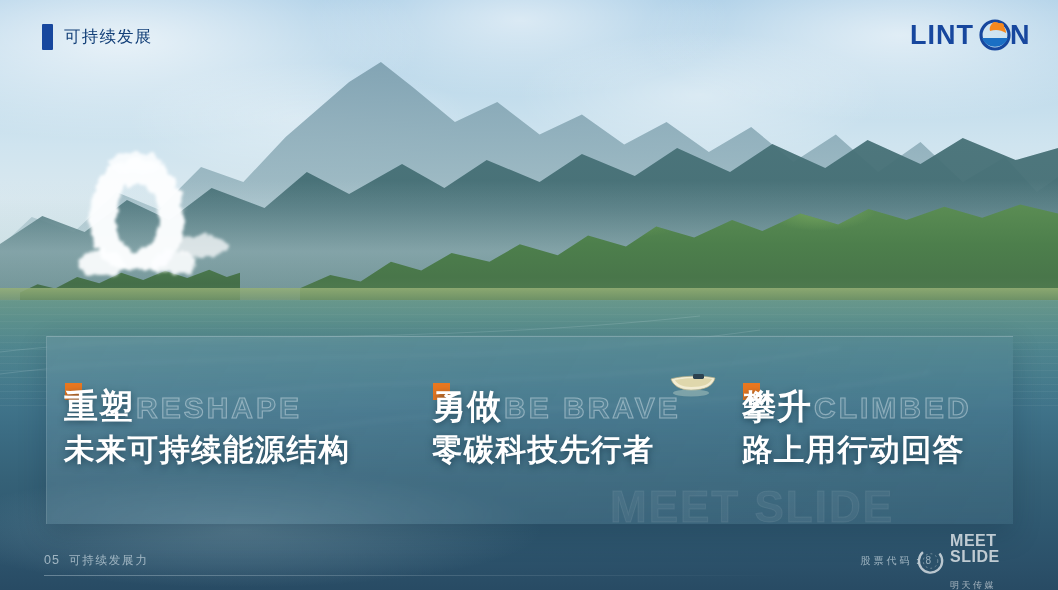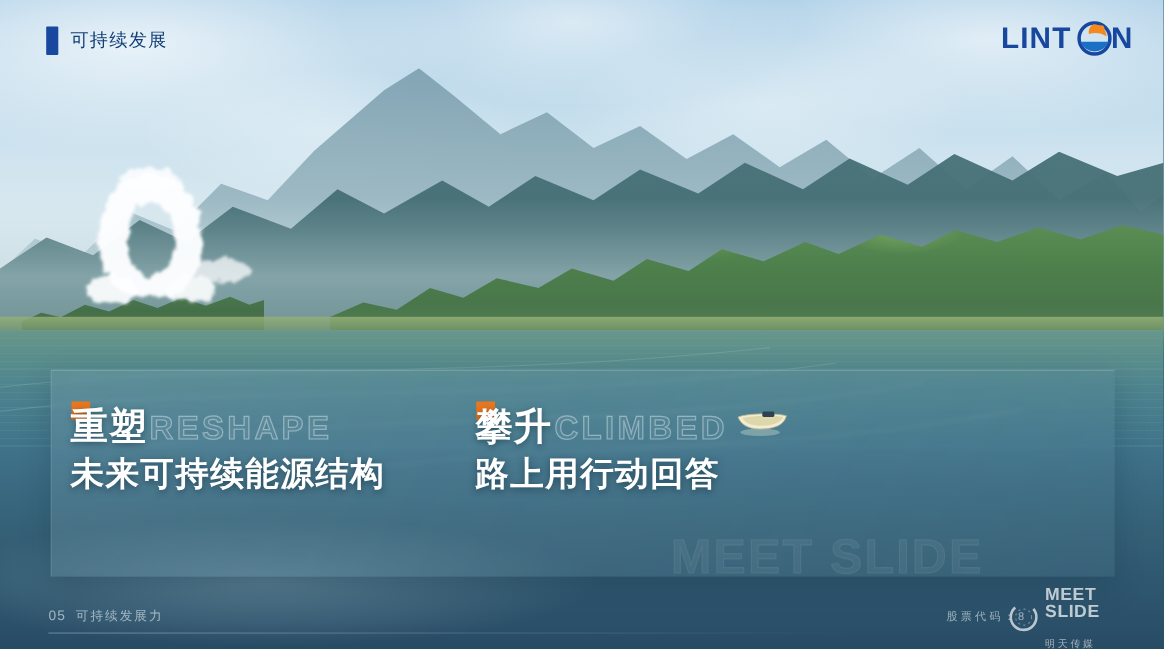--- a/index.html
+++ b/index.html
@@ -143,21 +143,21 @@
     position:absolute; left:46px; top:336px; width:967px; height:188px;
     background:linear-gradient(120deg, rgba(122,160,176,.30) 0%, rgba(104,146,164,.26) 45%, rgba(92,138,156,.20) 100%);
     border-top:1px solid rgba(255,255,255,.22);
     border-left:1px solid rgba(255,255,255,.16);
     box-shadow:0 10px 26px rgba(12,38,54,.22);
     backdrop-filter:blur(2px);
   }
 
   
   .pillars {
-    position:absolute; left:46px; top:336px; width:967px; height:188px;
+    position:absolute; left:46px; top:354px; width:967px; height:188px;
     display:flex; align-items:flex-start;
     padding:34px 0 0 0;
   }
   .pillar { position:relative; flex:0 0 auto; }
   .pillar.p1 { width:374px; padding-left:18px; }
   .pillar.p2 { width:310px; padding-left:12px; }
   .pillar.p3 { width:283px; padding-left:12px; }
 
   .accent-sq {
     position:absolute; left:19px; top:-5px;
@@ -311,20 +311,28 @@
 
     <div class="pillar p1">
       <span class="accent-sq"></span>
       <div class="row-top">
         <span class="cn-lead">重塑</span>
         <span class="en-ghost">RESHAPE</span>
       </div>
       <div class="cn-sub">未来可持续能源结构</div>
     </div>
 
+    <div class="pillar p2">
+      <span class="accent-sq"></span>
+      <div class="row-top">
+        <span class="cn-lead">勇做</span>
+        <span class="en-ghost">BE BRAVE</span>
+      </div>
+      <div class="cn-sub">零碳科技先行者</div>
+    </div>
 
     <div class="pillar p3">
       <span class="accent-sq"></span>
       <div class="row-top">
         <span class="cn-lead">攀升</span>
         <span class="en-ghost">CLIMBED</span>
       </div>
       <div class="cn-sub">路上用行动回答</div>
     </div>
 

